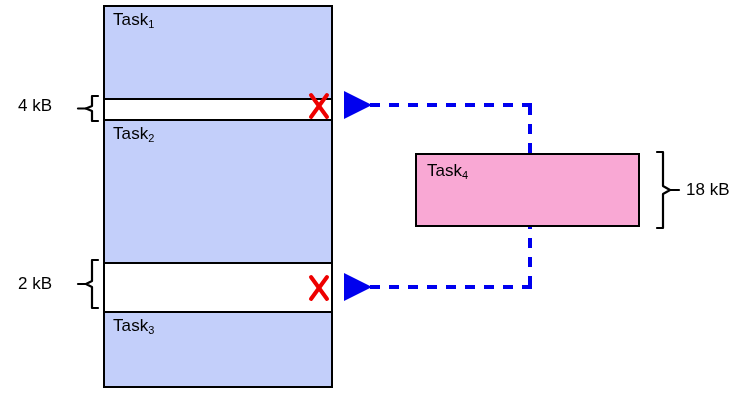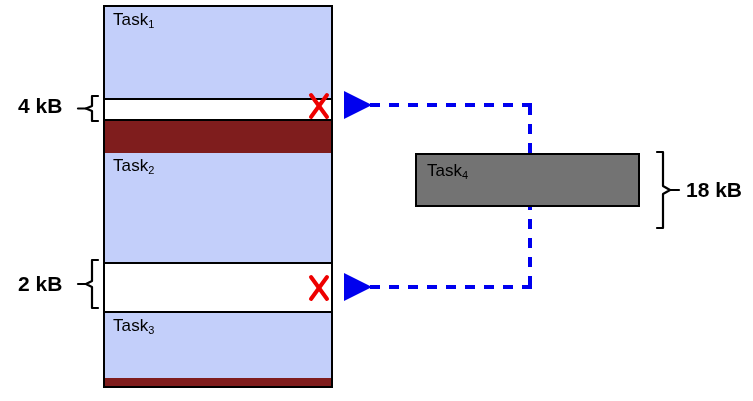--- a/index.html
+++ b/index.html
@@ -9,21 +9,21 @@
     color:#000000;
   }
   #stage{position:absolute;left:0;top:0;width:753px;height:401px;}
 
   
   .mem-col{
     position:absolute;
     left:103px;top:5px;width:230px;height:383px;
     border:2px solid #000000;
     box-sizing:border-box;
-    background:#7f1d1d;
+    background:#eab308;
     padding-left:24px;
   }
   .seg{
     position:absolute;left:0;width:100%;
     box-sizing:border-box;
   }
   .seg.used{background:#c3cffa;}
   .seg.hole{background:#ffffff;}
   .seg-label{
     position:absolute;left:8px;top:3px;
@@ -32,33 +32,33 @@
     white-space:nowrap;
   }
   .seg-label sub{font-size:11px;vertical-align:baseline;position:relative;top:3px;}
 
   .hline{
     position:absolute;left:0;width:100%;height:2px;background:#000000;
   }
 
   
   .task4-box{
-    position:absolute;left:415px;top:153px;width:225px;height:54px;
-    background:#737373;border:2px solid #000000;box-sizing:border-box;
+    position:absolute;left:415px;top:153px;width:225px;height:74px;
+    background:#f9a8d4;border:2px solid #000000;box-sizing:border-box;
     z-index:5;
   }
   .task4-label{
     position:absolute;left:10px;top:6px;
     font-size:17px;line-height:20px;white-space:nowrap;
   }
   .task4-label sub{font-size:11px;vertical-align:baseline;position:relative;top:3px;}
 
   
   .size-text{
-    position:absolute;font-size:21px;line-height:20px;white-space:nowrap;font-weight:bold;
+    position:absolute;font-size:17px;line-height:20px;white-space:nowrap;
   }
   .svg-layer{position:absolute;left:0;top:0;width:753px;height:401px;pointer-events:none;}
   .svg-under{z-index:1;}
   .svg-over{z-index:9;}
 </style>
 </head>
 <body>
 
 <div id="stage">
 
@@ -79,29 +79,29 @@
   <div class="mem-col">
 
     <div class="seg used" style="top:0px;height:91px;">
       <span class="seg-label"><span>Task</span><sub>1</sub></span>
     </div>
     <div class="hline" style="top:91px;"></div>
 
     <div class="seg hole" style="top:93px;height:19px;"></div>
     <div class="hline" style="top:112px;"></div>
 
-    <div class="seg used" style="top:114px;height:141px;margin-top:32px;">
+    <div class="seg used" style="top:114px;height:141px;">
       <span class="seg-label"><span>Task</span><sub>2</sub></span>
     </div>
     <div class="hline" style="top:255px;"></div>
 
     <div class="seg hole" style="top:257px;height:47px;"></div>
     <div class="hline" style="top:304px;"></div>
 
-    <div class="seg used" style="top:306px;height:65px;">
+    <div class="seg used" style="top:306px;height:73px;">
       <span class="seg-label"><span>Task</span><sub>3</sub></span>
     </div>
   </div>
 
   <div class="task4-box">
     <span class="task4-label"><span>Task</span><sub>4</sub></span>
   </div>
 
   <svg class="svg-layer svg-over" width="753" height="401" viewBox="0 0 753 401">
 

